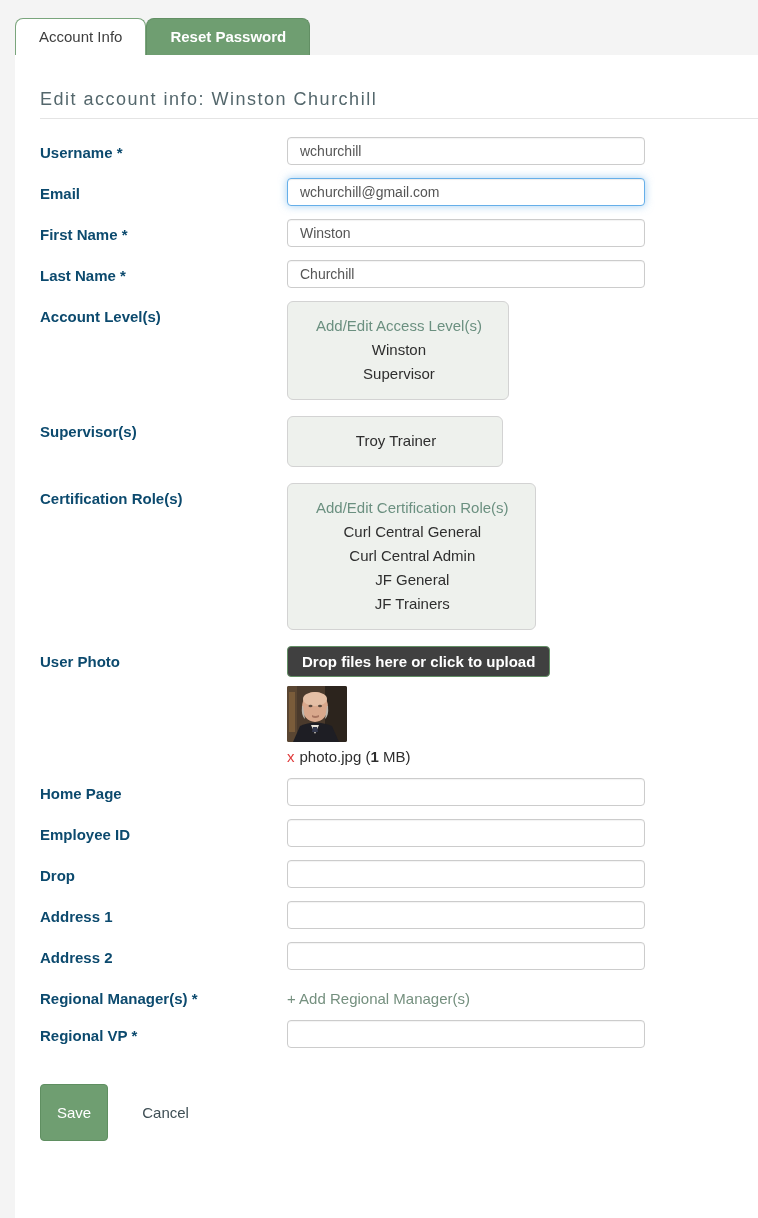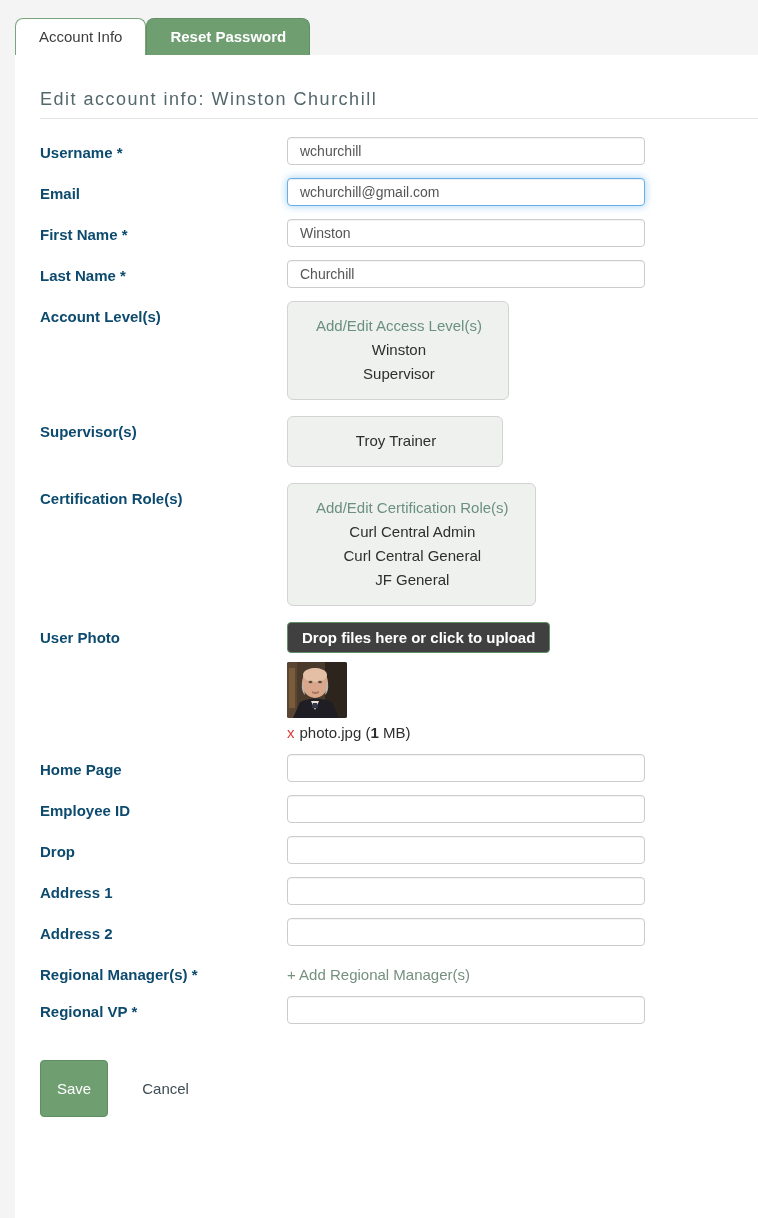--- a/index.html
+++ b/index.html
@@ -230,23 +230,24 @@
           <div class="box-item">Troy Trainer</div>
         </div>
     </div>
   </div>
 
   <div class="form-row box-row">
     <div class="form-label">Certification Role(s)</div>
     <div class="multi-box">
       <a class="box-link">Add/Edit Certification Role(s)</a>
       <div>
+          <div class="box-item">Curl Central General</div>
           <div class="box-item">Curl Central Admin</div>
-          <div class="box-item">Curl Central General</div>
           <div class="box-item">JF General</div>
+          <div class="box-item">JF Trainers</div>
         </div>
     </div>
   </div>
 
   <div class="form-row">
     <div class="form-label">User Photo</div>
     <div>
       <span class="upload-btn">Drop files here or click to upload</span>
       <span class="photo-thumb">
         <svg width="60" height="56" viewBox="0 0 60 56" xmlns="http://www.w3.org/2000/svg">

